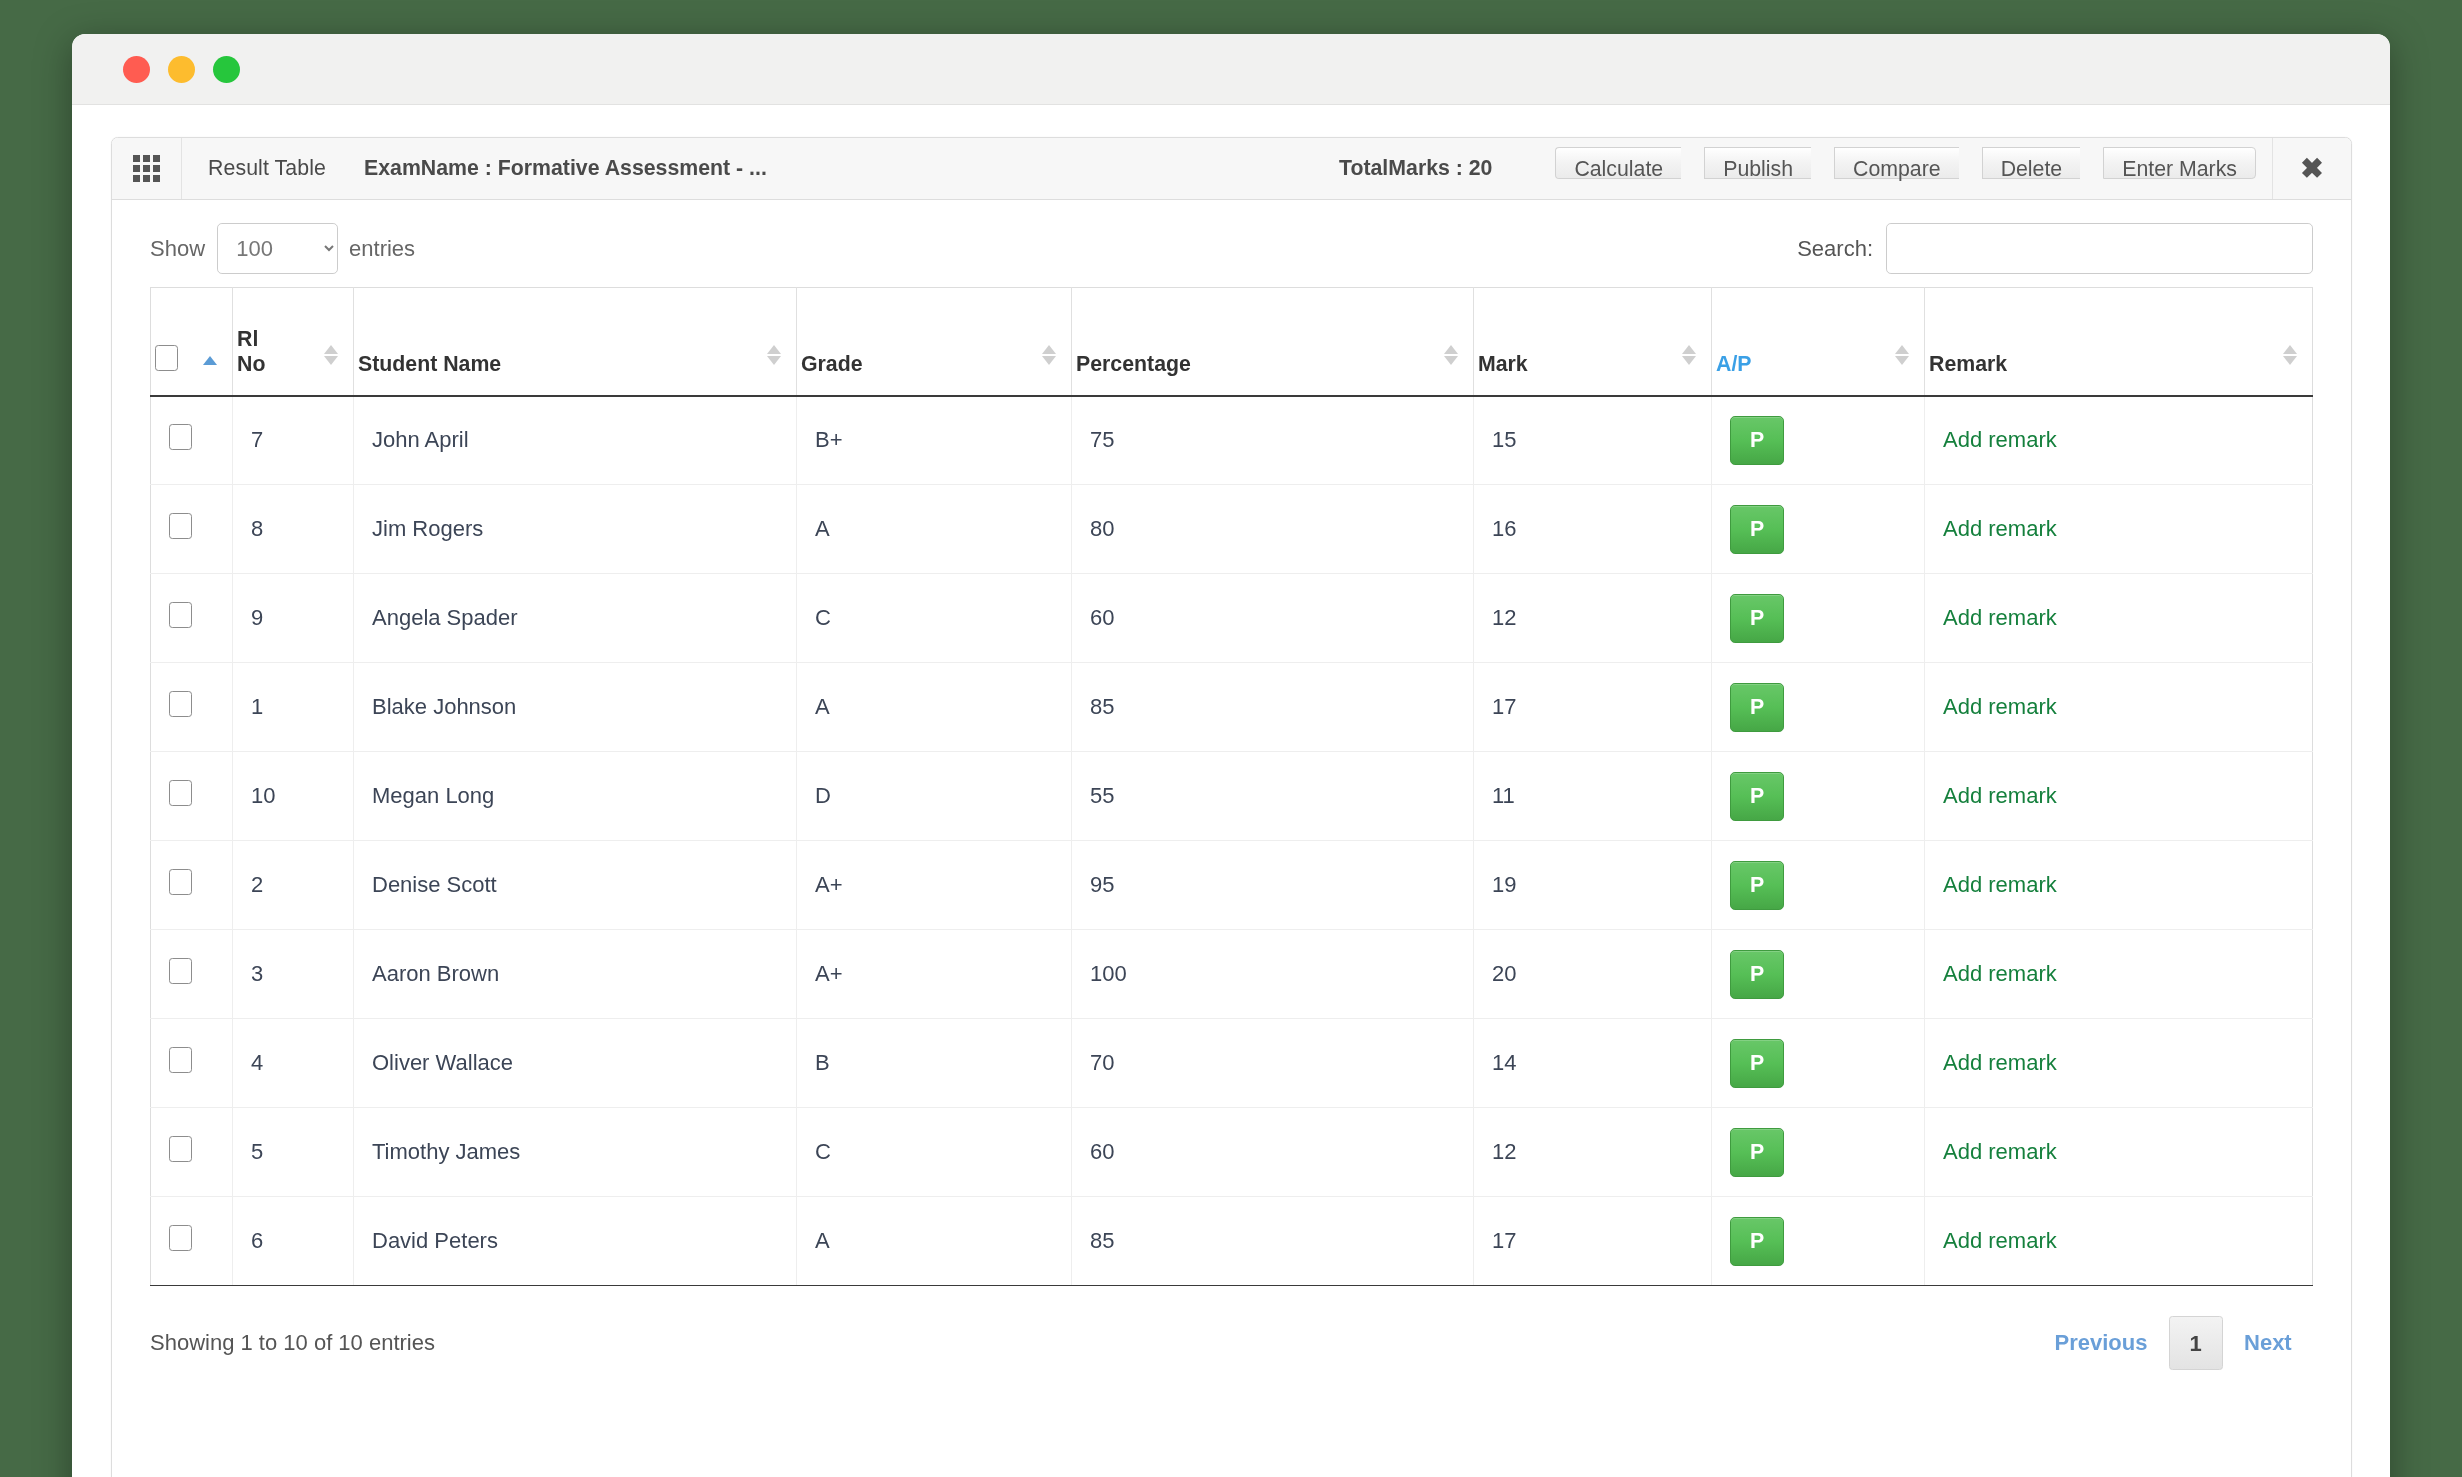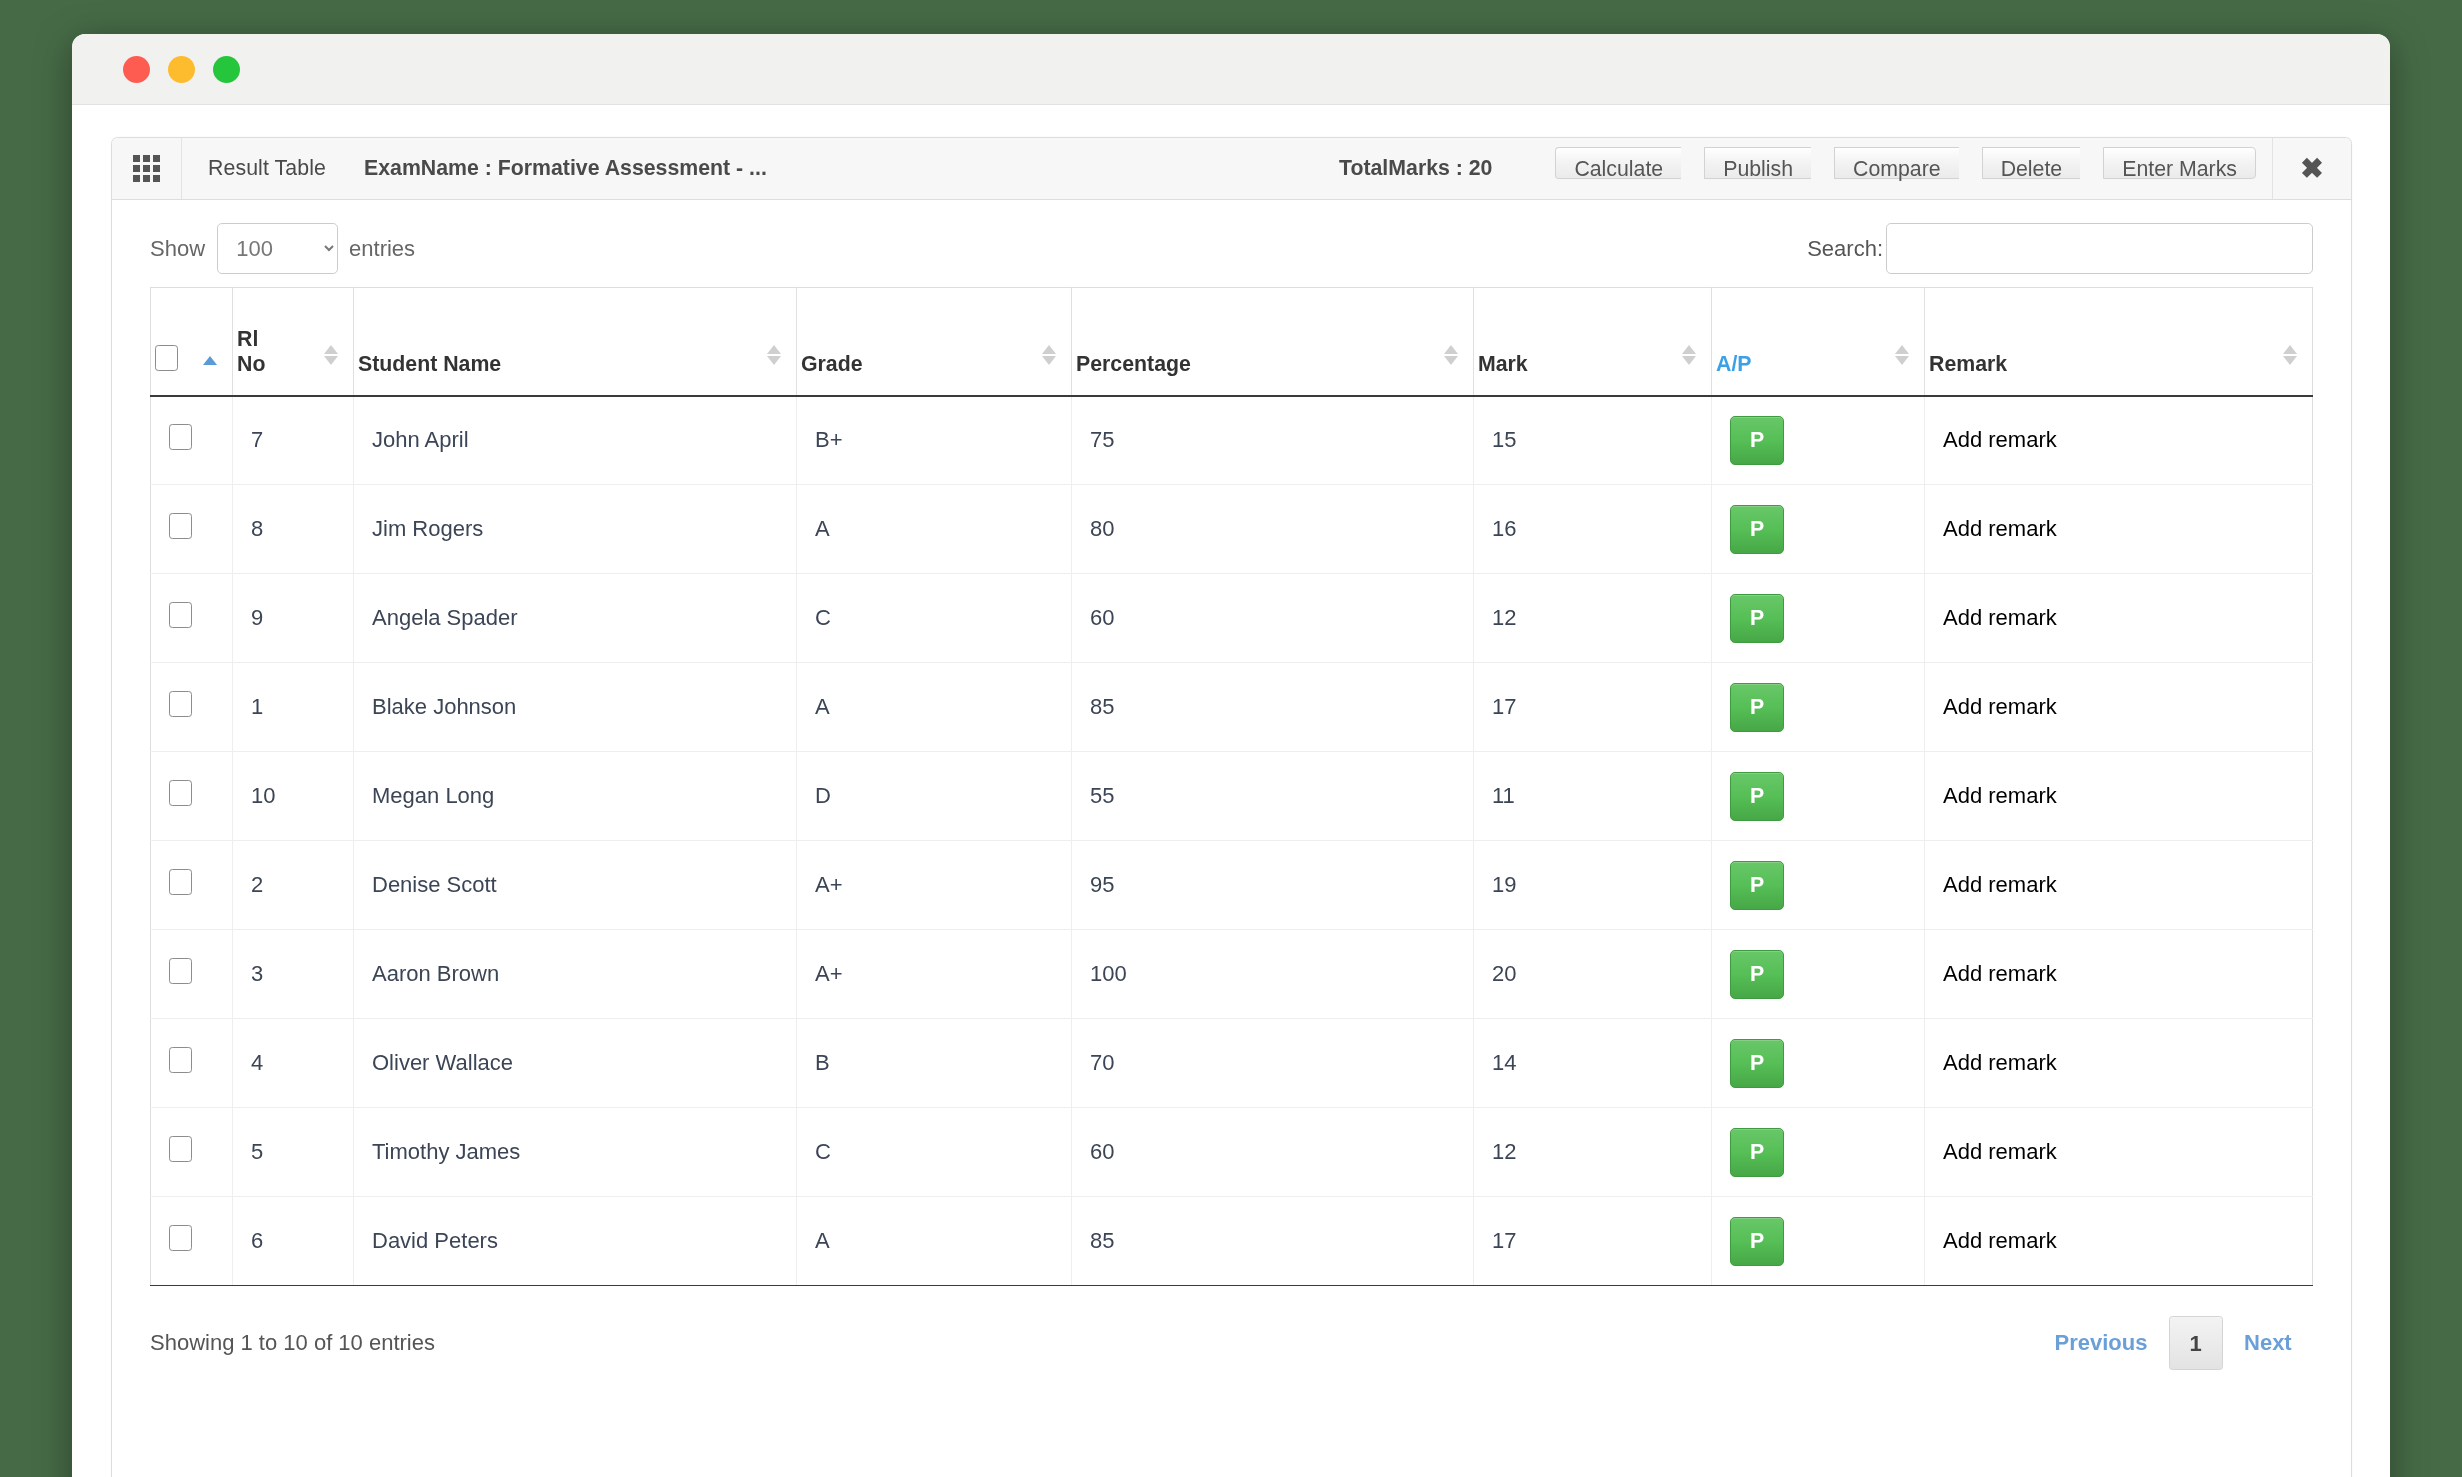--- a/index.html
+++ b/index.html
@@ -152,21 +152,21 @@
     color: #777;
     padding: 8.2px 11.5px 8.2px 14.8px;
     border: 0.8px solid #ccc;
     border-radius: 4.9px;
     background: #fff;
     font-family: "Liberation Sans", sans-serif;
     height: 51px;
     width: 121px;
     cursor: pointer;
   }
-  .filter-box { display: flex; align-items: center; gap: 3px; font-size: 22px; color: #555; }
+  .filter-box { display: flex; align-items: center; gap: 13px; font-size: 22px; color: #555; }
   .filter-box input {
     width: 427px;
     height: 51px;
     border: 0.8px solid #ccc;
     border-radius: 4.9px;
     font-size: 21.3px;
     padding: 0 13px;
     font-family: "Liberation Sans", sans-serif;
     outline: none;
   }
@@ -253,21 +253,21 @@
     background: linear-gradient(to bottom, #68c768 0%, #56bf56 50%, #46a746 100%);
     border: 0.8px solid #3f9b3f;
     color: #fff;
     font-size: 21.3px;
     font-weight: 600;
     cursor: pointer;
     box-shadow: inset 0 0.8px 0 rgba(255,255,255,.25);
   }
 
   .remark-ph {
-    color: #000000;
+    color: #15803d;
     font-size: 22px;
     cursor: text;
     display: block;
   }
 
   
   .tfoot {
     display: flex;
     align-items: center;
     justify-content: space-between;

